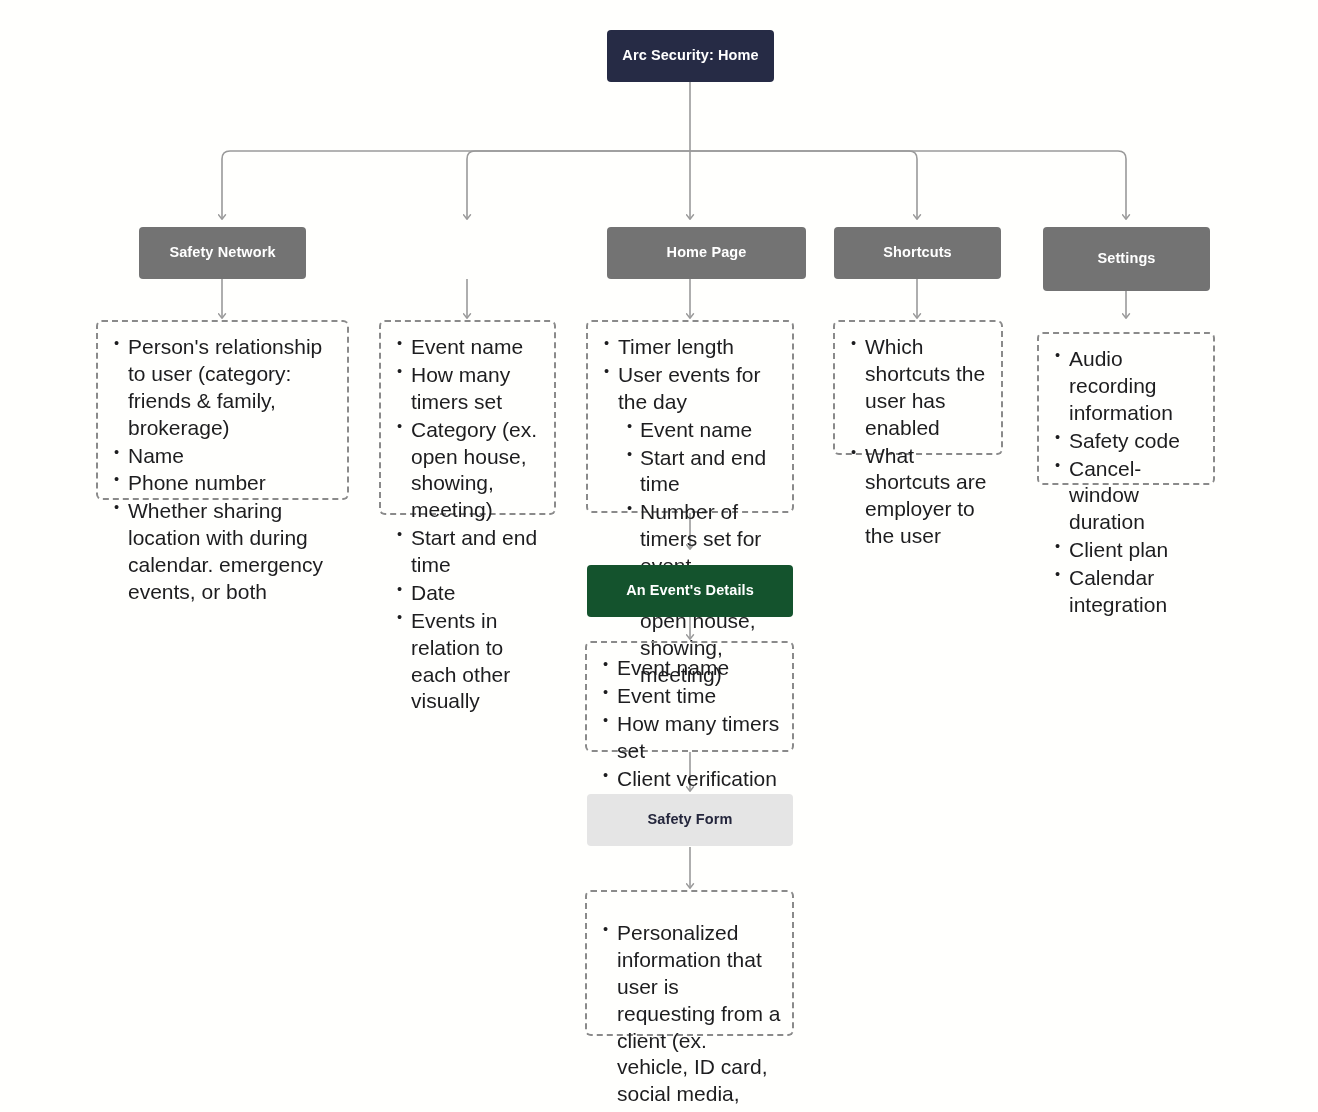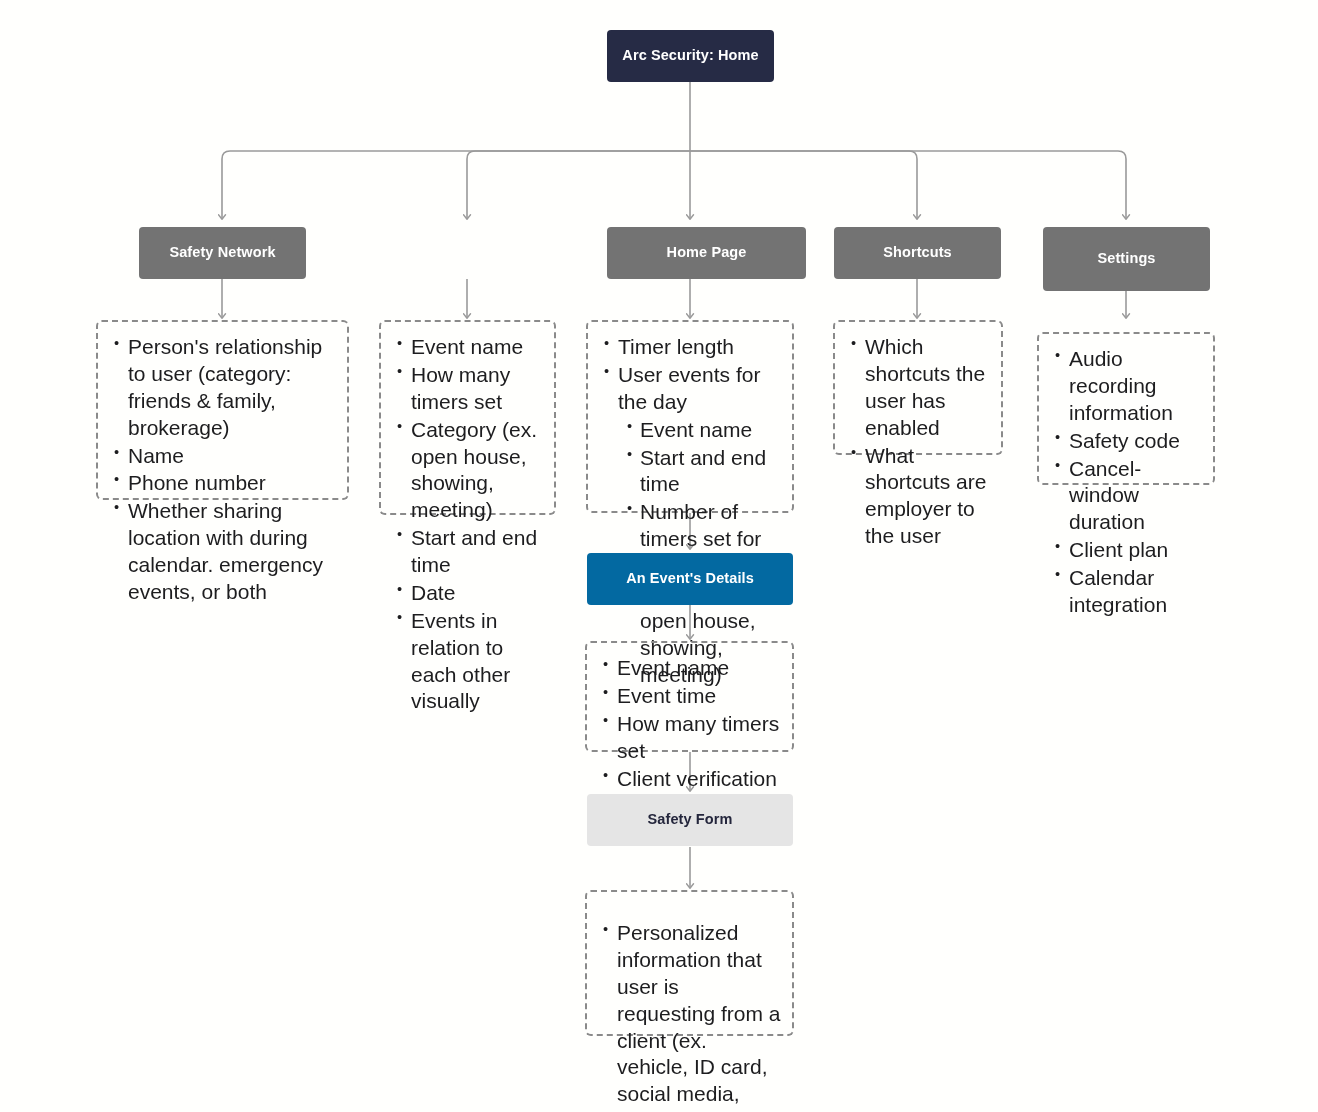--- a/index.html
+++ b/index.html
@@ -46,22 +46,23 @@
   }
   .node.root {
     background: #262b45;
     color: #ffffff;
   }
   .node.level2 {
     background: #737373;
     color: #ffffff;
   }
   .node.detail {
-    background: #0369a1;
+    background: #14532d;
     color: #ffffff;
+    margin-top: 12px;
   }
   .node.form {
     background: #e5e5e5;
     color: #24263c;
   }
 
   
   .databox {
     position: absolute;
     box-sizing: border-box;

